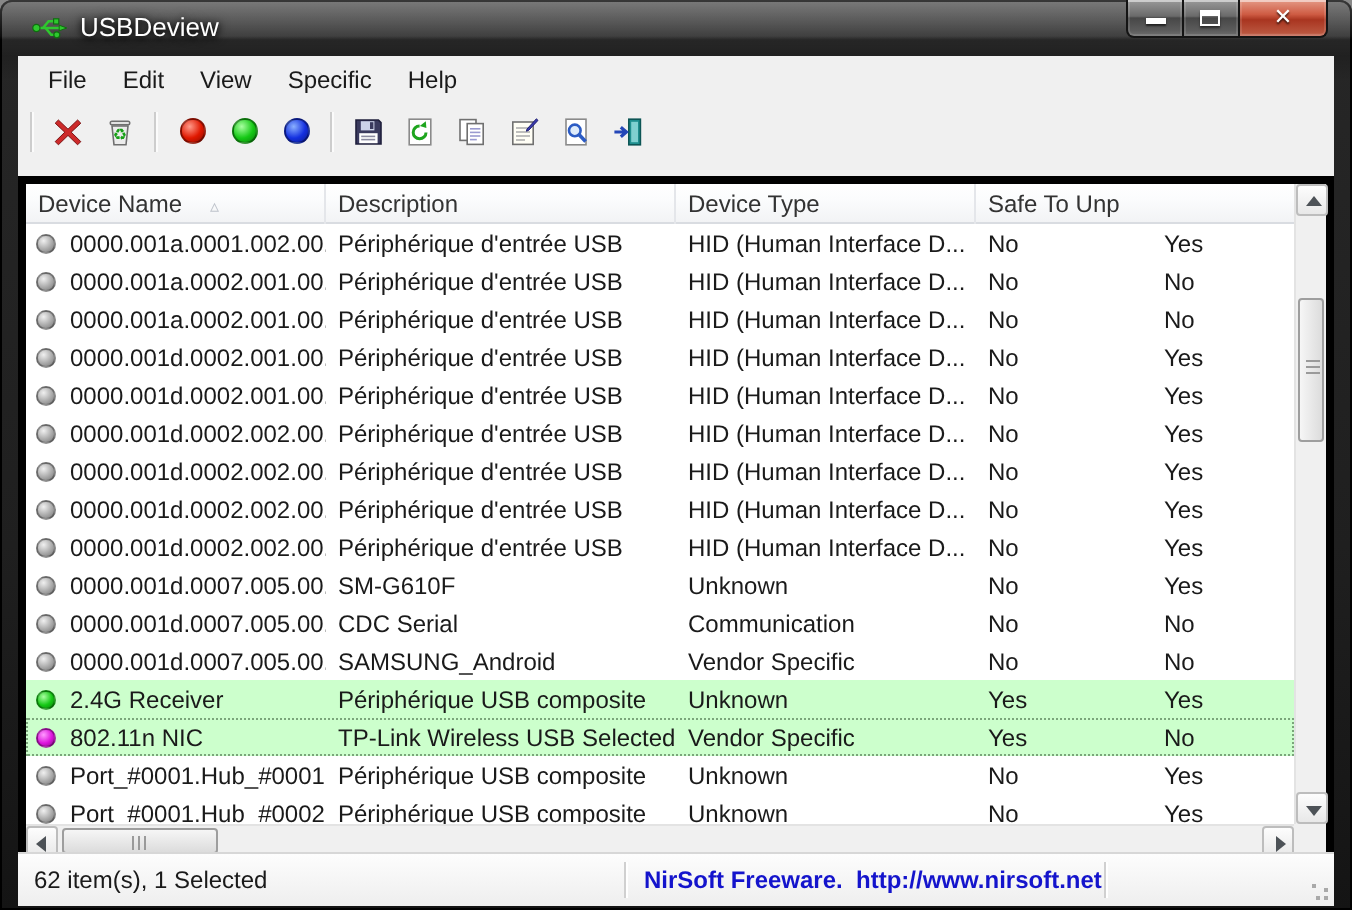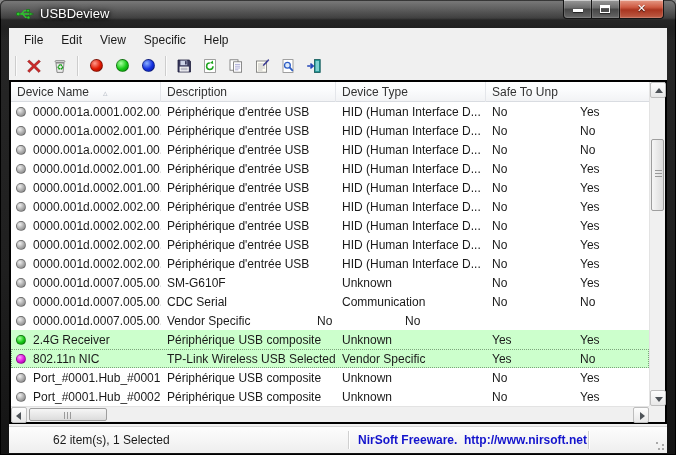--- a/index.html
+++ b/index.html
@@ -37,21 +37,21 @@
   .tb-btn{width:26px;height:25px;display:flex;align-items:center;justify-content:center;border:1px solid transparent;border-radius:2px;}
   .ball{border-radius:50%;display:inline-block;}
   .ball-lg{width:13px;height:13px;border:1px solid rgba(0,0,0,.35);}
   .ball-sm{width:10px;height:10px;flex:0 0 10px;border:1px solid rgba(0,0,0,.3);}
   .ball.gray{background:radial-gradient(circle at 35% 30%,#f0f0f0,#ababab 55%,#757575);}
   .ball.red{background:radial-gradient(circle at 35% 30%,#ff9a8a,#e01800 55%,#8a0c00);}
   .ball.green{background:radial-gradient(circle at 35% 30%,#a8ffa0,#15c815 55%,#0a7d0a);}
   .ball.blue{background:radial-gradient(circle at 35% 30%,#8ab0ff,#1430e0 55%,#0a1a8a);}
   .ball.magenta{background:radial-gradient(circle at 35% 30%,#ff9aff,#dd16dd 55%,#840a84);}
   
-  .listview{position:absolute;left:0;top:52px;width:658px;height:344px;background:#fca5a5;border:2px solid #000000;}
+  .listview{position:absolute;left:0;top:60px;width:658px;height:344px;background:#fca5a5;border:4px solid #000000;}
   .lv-header{position:absolute;left:0;top:0;right:0;height:20px;display:flex;
     background:linear-gradient(180deg,#ffffff,#fbfcfd 40%,#f2f3f5);border-bottom:1px solid #d9dce1;}
   .hcol{height:20px;padding:3px 4px 0 6px;border-right:1px solid #e4e6ea;color:#333;white-space:nowrap;overflow:hidden;}
   .c-name{width:150px;}
   .c-desc{width:175px;}
   .c-type{width:150px;}
   .c-conn{width:88px;}
   .c-safe{flex:1;min-width:0;}
   .sort-arrow{color:#bfc4cc;font-size:9px;margin-left:14px;}
   .lv-rows{position:absolute;left:0;top:20px;right:16px;bottom:16px;overflow:hidden;}
@@ -77,21 +77,21 @@
   .hscroll{position:absolute;left:0;right:16px;bottom:0;height:16px;background:#f0f0f0;border-top:1px solid #e3e3e3;}
   .hscroll .left{left:0;top:0;}
   .hscroll .right{right:0;left:auto;top:0;}
   .hthumb{position:absolute;top:1px;height:13px;left:18px;width:78px;border:1px solid #9e9e9e;border-radius:2px;
     background:linear-gradient(180deg,#f6f6f6,#dcdcdc);}
   .hthumb::after{content:"";position:absolute;top:3px;left:34px;width:8px;height:7px;
     background:repeating-linear-gradient(90deg,#9a9a9a 0 1px,transparent 1px 3px);}
   .sb-corner{position:absolute;right:0;bottom:0;width:16px;height:16px;background:#f0f0f0;}
   
   .statusbar{position:absolute;left:0;bottom:0;width:658px;height:27px;display:flex;align-items:center;
-    background:linear-gradient(180deg,#fdfdfd,#eeeeee);border-top:1px solid #d7d7d7;padding-left:36px;}
+    background:linear-gradient(180deg,#fdfdfd,#eeeeee);border-top:1px solid #d7d7d7;}
   .sb-panel{padding:0 8px;white-space:pre;overflow:hidden;}
   .sb-p1{width:303px;}
   .sb-p2{width:238px;text-align:center;color:var(--branding-text,#1414cc);font-weight:bold;}
   .sb-p3{flex:1;margin-top:40px;}
   .sb-div{width:2px;height:18px;border-left:1px solid #d0d0d0;border-right:1px solid #ffffff;}
   .resize-grip{position:absolute;right:2px;bottom:2px;width:10px;height:10px;}
   .resize-grip::after{content:"";position:absolute;width:2px;height:2px;background:#a9a9a9;
     box-shadow:6px 6px #a9a9a9,6px 2px #a9a9a9,2px 6px #a9a9a9,6px -2px 0 -2px #a9a9a9;left:1px;top:1px;}
   svg{display:block;}
 </style>
@@ -337,20 +337,21 @@
             <div class="cell c-desc">CDC Serial</div>
             <div class="cell c-type">Communication</div>
             <div class="cell c-conn">No</div>
             <div class="cell c-safe">No</div>
           </div>
           <div class="row">
             <div class="cell c-name">
               <span class="ball ball-sm gray"></span>
               <span>0000.001d.0007.005.00...</span>
             </div>
+            <div class="cell c-desc">SAMSUNG_Android</div>
             <div class="cell c-type">Vendor Specific</div>
             <div class="cell c-conn">No</div>
             <div class="cell c-safe">No</div>
           </div>
           <div class="row connected">
             <div class="cell c-name">
               <span class="ball ball-sm green"></span>
               <span>2.4G Receiver</span>
             </div>
             <div class="cell c-desc">Périphérique USB composite</div>

